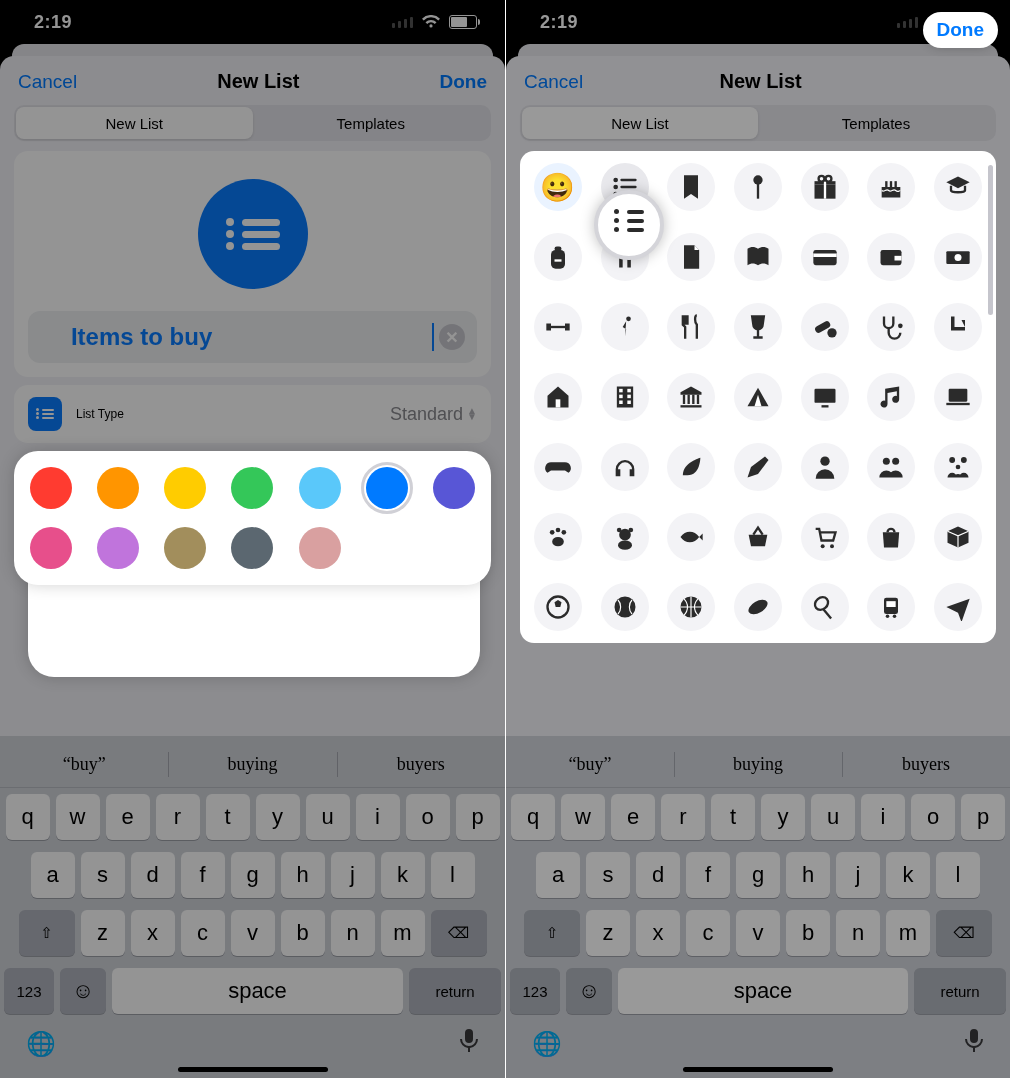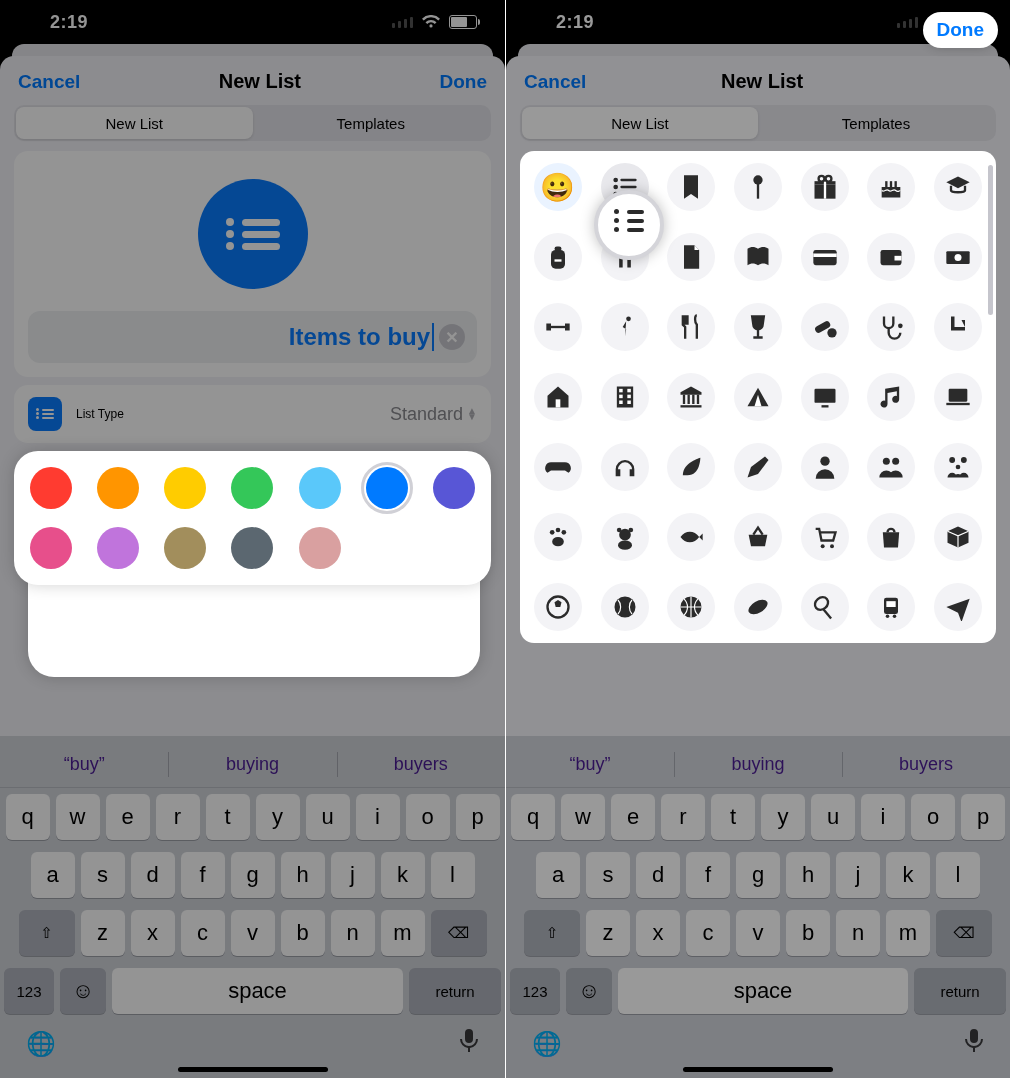--- a/index.html
+++ b/index.html
@@ -1,47 +1,47 @@
 <!DOCTYPE html>
 <html><head>
 <meta charset="utf-8">
 <style>
   * { box-sizing: border-box; margin: 0; padding: 0; font-family: -apple-system, "Helvetica Neue", Arial, sans-serif; -webkit-font-smoothing: antialiased; }
   body { background:#fff; width:1011px; height:1078px; overflow:hidden; }
   .stage { display:flex; width:1011px; height:1078px; }
   .phone { width:505px; height:1078px; position:relative; background:#000; overflow:hidden; }
   .phone + .phone { border-left:1px solid #fff; }
-  .statusbar { position:absolute; top:0; left:16px; right:0; height:44px; display:flex; align-items:center; justify-content:space-between; padding:0 28px 0 34px; color:#fff; z-index:5; }
+  .statusbar { position:absolute; top:0; left:0; right:0; height:44px; display:flex; align-items:center; justify-content:space-between; padding:0 28px 0 34px; color:#fff; z-index:5; }
   .sb-time { font-size:18px; font-weight:600; letter-spacing:0.5px; }
   .sb-icons { display:flex; align-items:center; gap:8px; }
   .sb-dots { display:flex; gap:3px; align-items:flex-end; }
   .sb-dots span { width:3px; background:#555; border-radius:1px; }
   .sb-dots span:nth-child(1){height:5px} .sb-dots span:nth-child(2){height:7px} .sb-dots span:nth-child(3){height:9px} .sb-dots span:nth-child(4){height:11px}
   .battery { width:28px; height:14px; border:1.5px solid #fff; border-radius:3px; position:relative; }
   .battery::after { content:""; position:absolute; right:-4px; top:3px; width:2px; height:6px; background:#fff; border-radius:0 2px 2px 0; }
   .battery .fill { position:absolute; left:1px; top:1px; bottom:1px; width:60%; background:#fff; border-radius:1px; }
 
   .sheet { position:absolute; top:56px; left:0; right:0; bottom:0; background:#f2f2f7; border-radius:14px 14px 0 0; overflow:hidden; }
   .sheet-peek { position:absolute; top:44px; left:12px; right:12px; height:28px; background:#e6e6eb; border-radius:12px 12px 0 0; }
   .nav { display:flex; align-items:center; justify-content:space-between; padding:14px 18px 8px; }
   .nav-title { font-size:20px; font-weight:600; color:#000; }
-  .nav-btn { font-size:19px; color:#007aff; background:none; border:none;font-weight:bold; }
+  .nav-btn { font-size:19px; color:#007aff; background:none; border:none; }
   .nav-btn.bold { font-weight:600; }
   .seg { margin:4px 14px 10px; background:#e4e4ea; border-radius:10px; padding:2px; display:flex; height:36px; }
   .seg-item { flex:1; display:flex; align-items:center; justify-content:center; font-size:15px; font-weight:500; color:#000; border-radius:8px; }
   .seg-item.sel { background:#fff; box-shadow:0 1px 3px rgba(0,0,0,.12); }
 
   .card { background:#fff; border-radius:14px; margin:8px 14px; padding:14px; }
   .big-icon { width:110px; height:110px; border-radius:55px; background:#0a7cff; margin:14px auto 22px; display:flex; align-items:center; justify-content:center; }
   .list-glyph { width:54px; height:40px; }
   .list-glyph .row { display:flex; align-items:center; gap:8px; margin:4px 0; }
   .list-glyph .dot{ width:8px;height:8px;border-radius:4px;background:#fff;}
   .list-glyph .bar{ height:7px; flex:1; background:#fff; border-radius:4px;}
   .name-field { position:relative; background:#eef0f2; border-radius:12px; height:52px; display:flex; align-items:center; justify-content:center; }
-  .name-field input { border:none; background:transparent; color:#0a7cff; font-size:24px; font-weight:600; text-align:right; width:80%; outline:none; }
+  .name-field input { border:none; background:transparent; color:#0a7cff; font-size:24px; font-weight:600; text-align:left; width:80%; outline:none; }
   .caret { width:2px; height:28px; background:#0a7cff; margin-left:2px; animation:blink 1s infinite; }
   @keyframes blink{50%{opacity:0}}
   .clear-btn { position:absolute; right:12px; top:50%; transform:translateY(-50%); width:26px; height:26px; border-radius:13px; background:#c9c9cf; display:flex; align-items:center; justify-content:center; color:#fff; font-size:16px; border:none; font-weight:700; }
 
   .row-card { display:flex; align-items:center; gap:14px; padding:14px 16px; }
   .row-icon { width:34px; height:34px; border-radius:8px; background:#0a7cff; display:flex; align-items:center; justify-content:center; }
   .row-icon .list-glyph{width:18px;height:14px}
   .row-icon .list-glyph .dot{width:3px;height:3px;border-radius:2px}
   .row-icon .list-glyph .bar{height:2px;border-radius:1px}
   .row-icon .list-glyph .row{gap:3px;margin:1px 0}
@@ -66,21 +66,21 @@
   .icell.emoji{font-size:28px}
   .scrollbar{position:absolute;right:3px;top:14px;width:5px;height:150px;background:#c5c5cc;border-radius:3px;}
 
   
   .dim { position:absolute; inset:0; background:rgba(0,0,0,.42); pointer-events:none; z-index:15; }
   .phone.right .dim { background:rgba(0,0,0,.40); }
 
   
   .kbd { position:absolute; bottom:0; left:0; right:0; background:#d1d4da; z-index:10; padding-top:6px; }
   .suggest { display:flex; height:46px; border-bottom:1px solid #b9bcc3; }
-  .suggest div{ flex:1; display:flex; align-items:center; justify-content:center; font-size:18px; color:#4c1d95; position:relative; }
+  .suggest div{ flex:1; display:flex; align-items:center; justify-content:center; font-size:18px; color:#000000; position:relative;font-family:Liberation Serif, serif; }
   .suggest div+div::before{content:"";position:absolute;left:0;top:10px;bottom:10px;width:1px;background:#a7aab2;}
   .krow { display:flex; justify-content:center; gap:6px; padding:6px 4px; }
   .key { background:#fff; border-radius:6px; height:46px; flex:1; max-width:44px; display:flex; align-items:center; justify-content:center; font-size:22px; color:#000; box-shadow:0 1px 0 #9da0a8; border:none;}
   .key.fn{background:#b0b4bd;font-size:15px}
   .krow.r2{padding-left:26px;padding-right:26px}
   .krow.r3 .key.fn{max-width:56px}
   .krow.r4{padding:6px 4px 10px}
   .krow.r4 .key{height:46px}
   .krow.r4 .space{flex:1;max-width:none}
   .bottombar{display:flex;justify-content:space-between;padding:4px 26px 18px;align-items:center}

